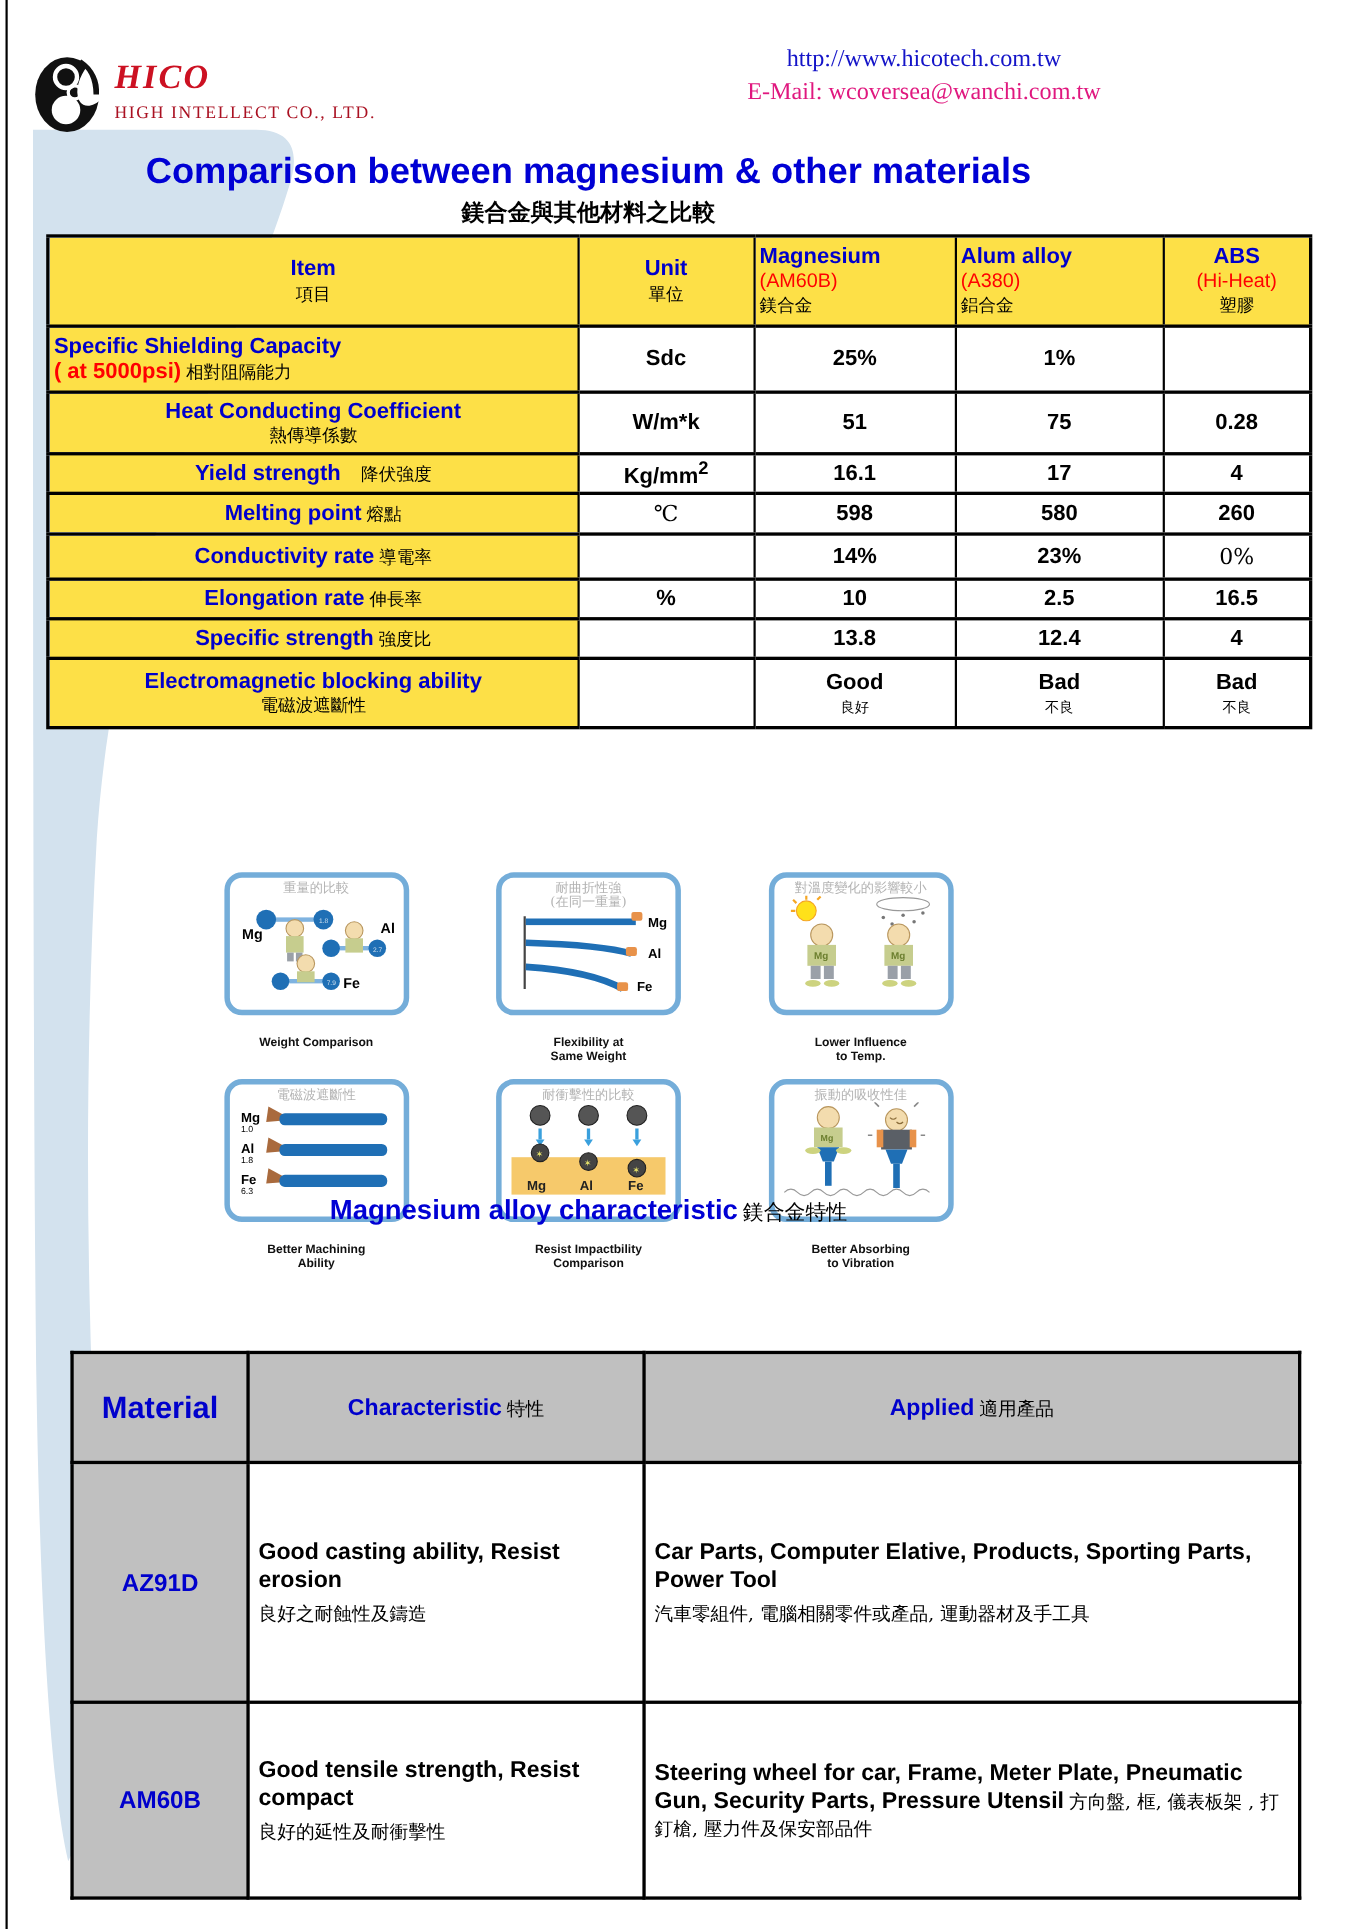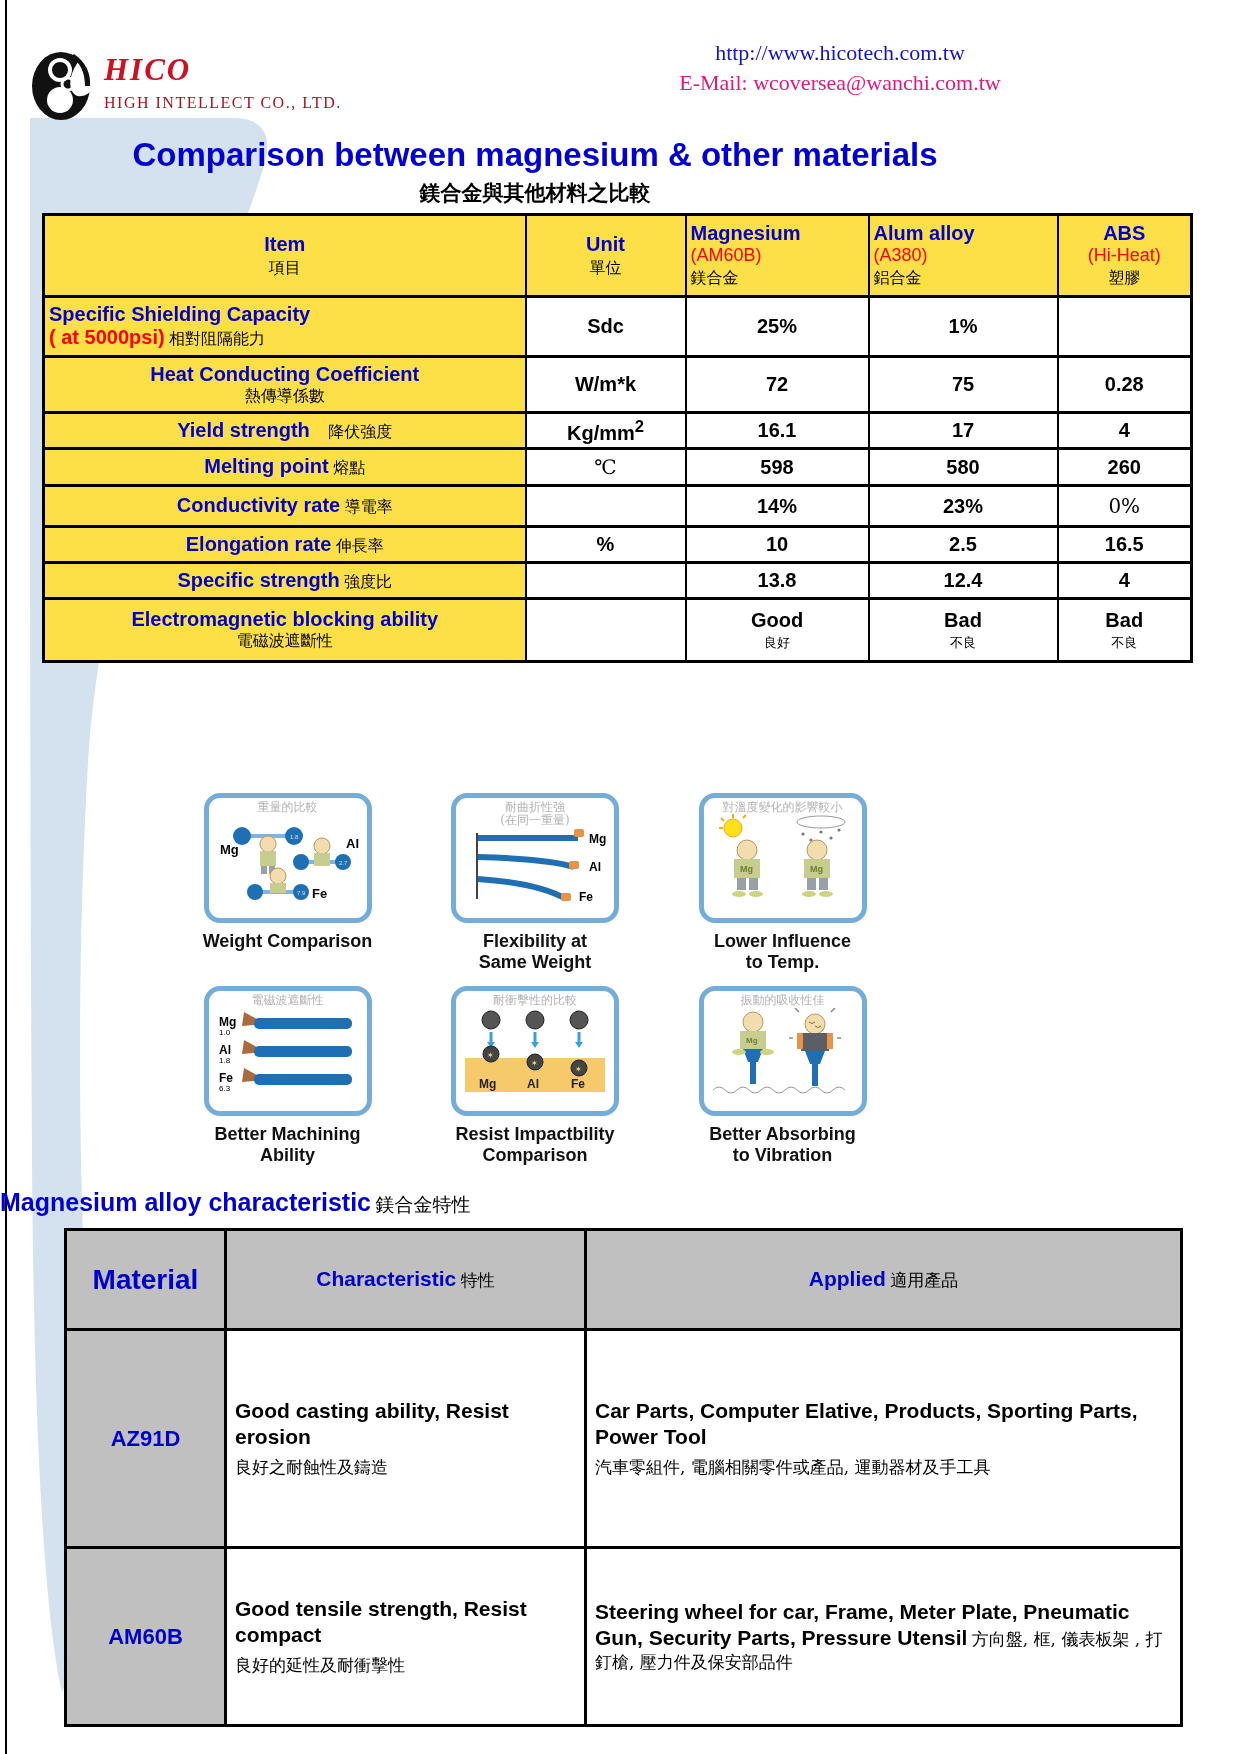--- a/index.html
+++ b/index.html
@@ -53,26 +53,26 @@
 
   
   .cards { position:absolute; left:185px; top:793px; width:700px; }
   .cards-row { display:flex; justify-content:space-between; }
   .cards-row + .cards-row { margin-top:14px; }
   .card { width:205px; display:flex; flex-direction:column; align-items:center; }
   .card-box { width:158px; height:120px; border:5px solid #74add9; border-radius:16px;
               background:#fff; overflow:hidden; }
   .card-tag { font-size:12px; color:#b3b3b3; text-align:center; margin-top:3px; line-height:1.1;
               font-family:"DejaVu Serif", serif; white-space:nowrap; }
-  .card-caption { font-size:18px; font-weight:bold; color:#111; text-align:center;
-                  line-height:1.15; margin-top:8px; }
+  .card-caption { font-size:11px; font-weight:bold; color:#111; text-align:center;
+                  line-height:1.15; margin-top:19px; }
   .cartoon { display:block; margin:0 auto; }
 
   
-  .heading2 { position:absolute; left:0; top:1188px; width:1070px; text-align:left; }
+  .heading2 { position:absolute; left:0; top:1086px; width:1070px; text-align:center; }
   .h2en { color:#0000d4; font-weight:bold; font-size:25px; }
   .h2zh { font-family:"DejaVu Serif", serif; font-size:19px; color:#000; }
 
   .t2 { position:absolute; left:64px; top:1228px; width:1116px; border:3px solid #000; }
   .t2 td { border:3px solid #000; vertical-align:middle; padding:4px 8px; }
   .mat { background:#c0c0c0; text-align:center; color:#0000cc; font-weight:bold; font-size:22px; }
   .t2 .white { background:#fff; }
   .t2h { background:#c0c0c0; text-align:center; }
   .t2 .big-en { font-weight:bold; font-size:21px; color:#000; line-height:1.25; }
   .t2 .small-zh { font-family:"DejaVu Serif", serif; font-size:17px; color:#000; font-weight:normal; }
@@ -163,21 +163,21 @@
       <td class="val">1%</td>
       <td class="val"></td>
     </tr>
 
     <tr style="height:56px">
       <td class="lbl item-c">
         <div><span class="en">Heat Conducting Coefficient</span></div>
         <div><span class="zh">熱傳導係數</span></div>
       </td>
       <td class="unit">W/m*k</td>
-      <td class="val">72</td>
+      <td class="val">51</td>
       <td class="val">75</td>
       <td class="val">0.28</td>
     </tr>
 
     <tr style="height:36px">
       <td class="lbl item-c">
         <span class="en">Yield strength</span>
         <span class="zh zh-gap">降伏強度</span>
       </td>
       <td class="unit"><span>Kg/mm</span><sup>2</sup></td>

